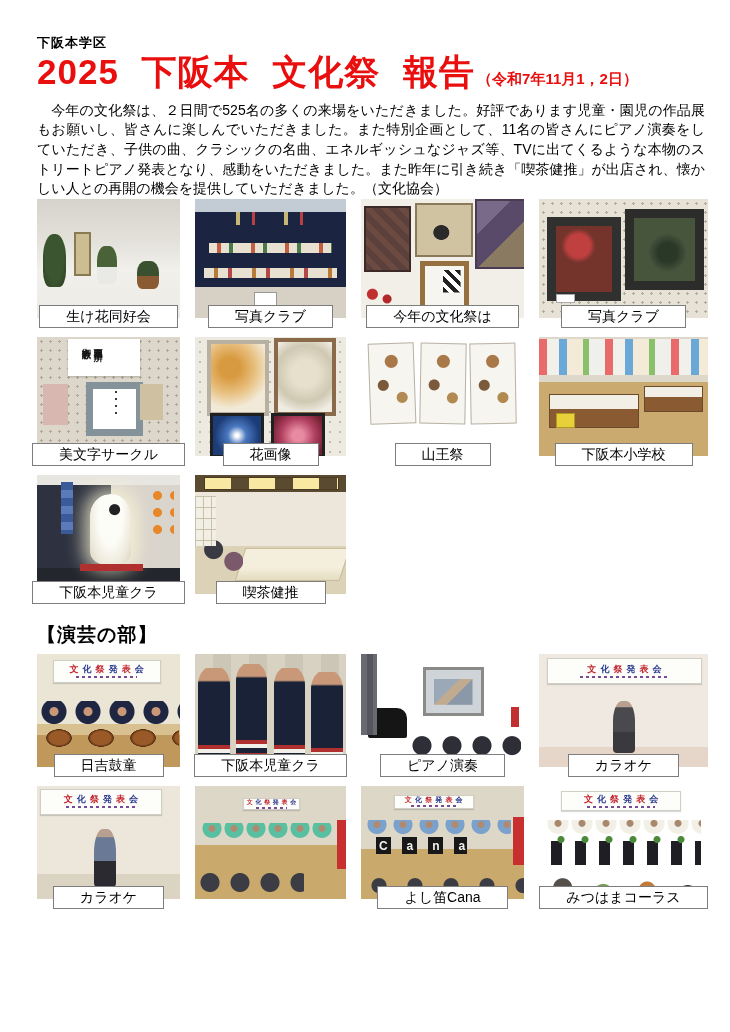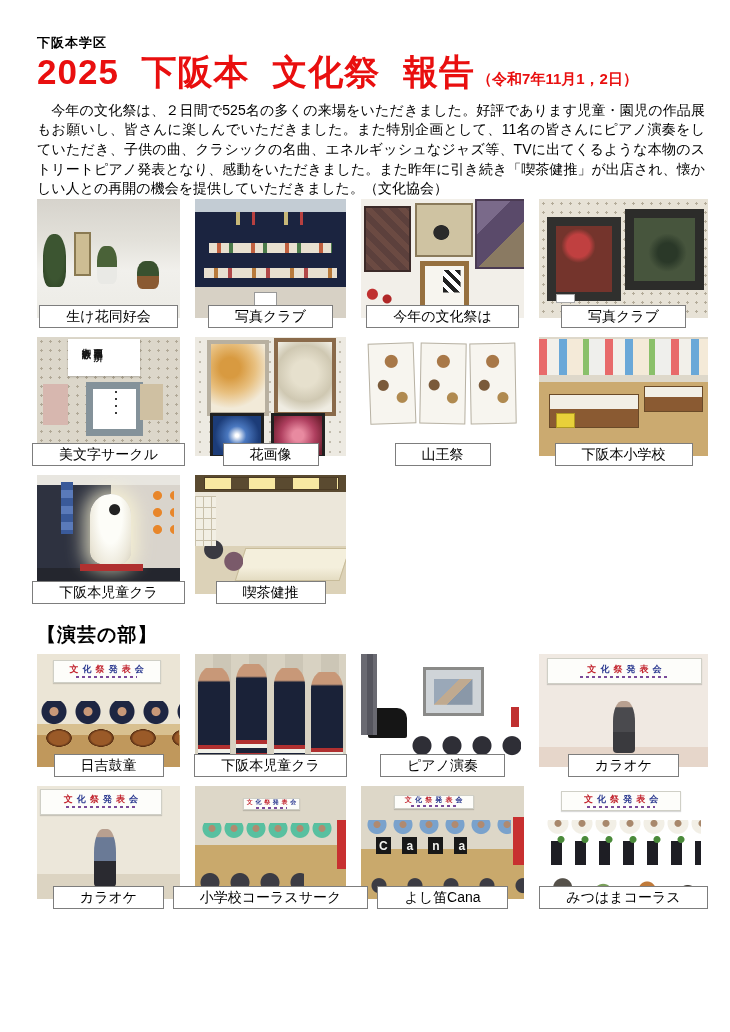--- a/index.html
+++ b/index.html
@@ -361,21 +361,20 @@
                 <span style="color: rgb(43, 57, 144);">化</span>
                 <span style="color: rgb(194, 36, 46);">祭</span>
                 <span style="color: rgb(43, 57, 144);">発</span>
                 <span style="color: rgb(194, 36, 46);">表</span>
                 <span style="color: rgb(43, 57, 144);">会</span>
               </span>
         <span class="bs"></span>
       </div>
 
     </div>
-    <figcaption class="caption">小学校コーラスサーク</figcaption>
   </figure>
         <figure class="cell">
     <div class="photo art-yoshibue">
       <div class="la"></div>
       <div class="lb"></div>
       <div class="lc"></div>
       <div class="ld"></div>
       <div class="banner">
         <span class="bm">
                 <span style="color: rgb(194, 36, 46);">文</span>

